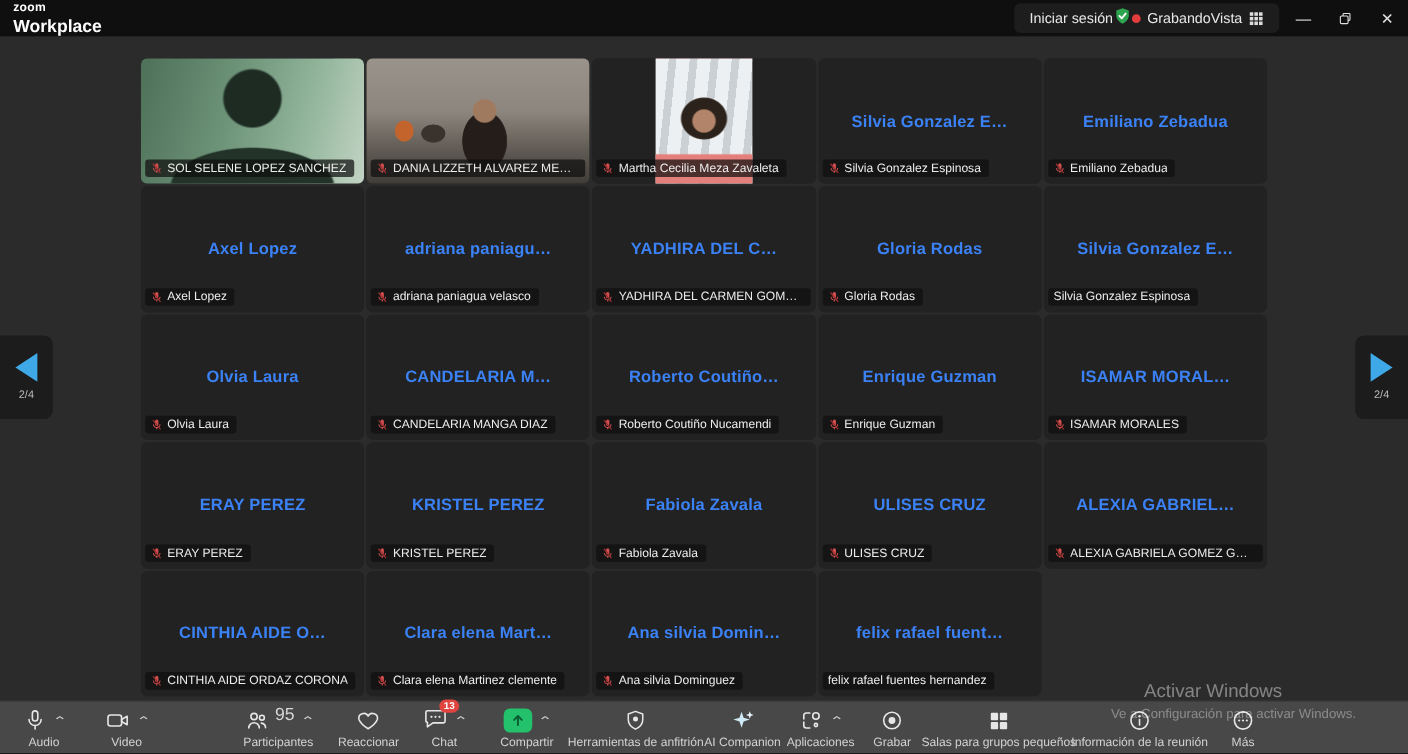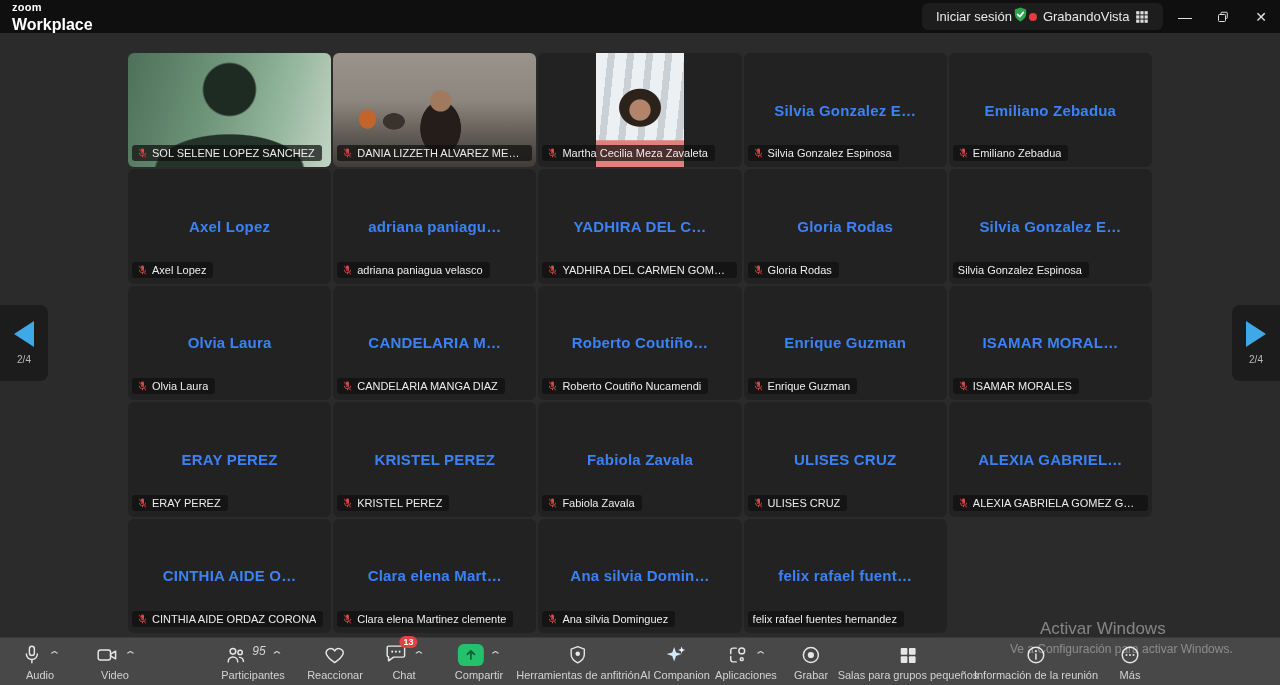--- a/index.html
+++ b/index.html
@@ -66,21 +66,21 @@
   .tri.r{border-left:20px solid #3fa9e8;}
   .pg{color:#b9b9b9;font-size:10px;}
 
   
   .toolbar{position:absolute;left:0;bottom:0;width:1280px;height:48px;background:#484848;border-top:1px solid #3a3a3a;z-index:45;}
   .titem{position:absolute;top:0;height:48px;transform:translateX(-50%);
          display:flex;flex-direction:column;align-items:center;justify-content:flex-start;padding-top:4px;}
   .irow{display:flex;align-items:center;gap:5px;height:26px;}
   .tlabel{color:#d2d2d2;font-size:11px;margin-top:1px;white-space:nowrap;}
   .caret{color:#cfcfcf;font-size:11px;transform:scaleX(1.5);margin-left:2px;}
-  .count{color:#d6d6d6;font-size:12px;position:relative;top:-4px;font-style:italic;}
+  .count{color:#d6d6d6;font-size:16px;position:relative;top:-4px;}
   .chatwrap{position:relative;}
   .badge{position:absolute;top:-6px;right:-10px;background:#e0443e;color:#fff;font-size:9px;font-weight:700;
          border-radius:8px;padding:1px 4px;min-width:10px;text-align:center;}
   .sharebox{width:26px;height:22px;background:#23c16b;border-radius:6px;display:flex;align-items:center;justify-content:center;}
 
   
   .wm1{position:absolute;left:1002px;top:619px;color:rgba(255,255,255,.42);font-size:17px;z-index:60;pointer-events:none;margin-left:38px;}
   .wm2{position:absolute;left:1010px;top:642px;color:rgba(255,255,255,.36);font-size:12px;z-index:60;pointer-events:none;white-space:nowrap;}
 </style>
 </head>

